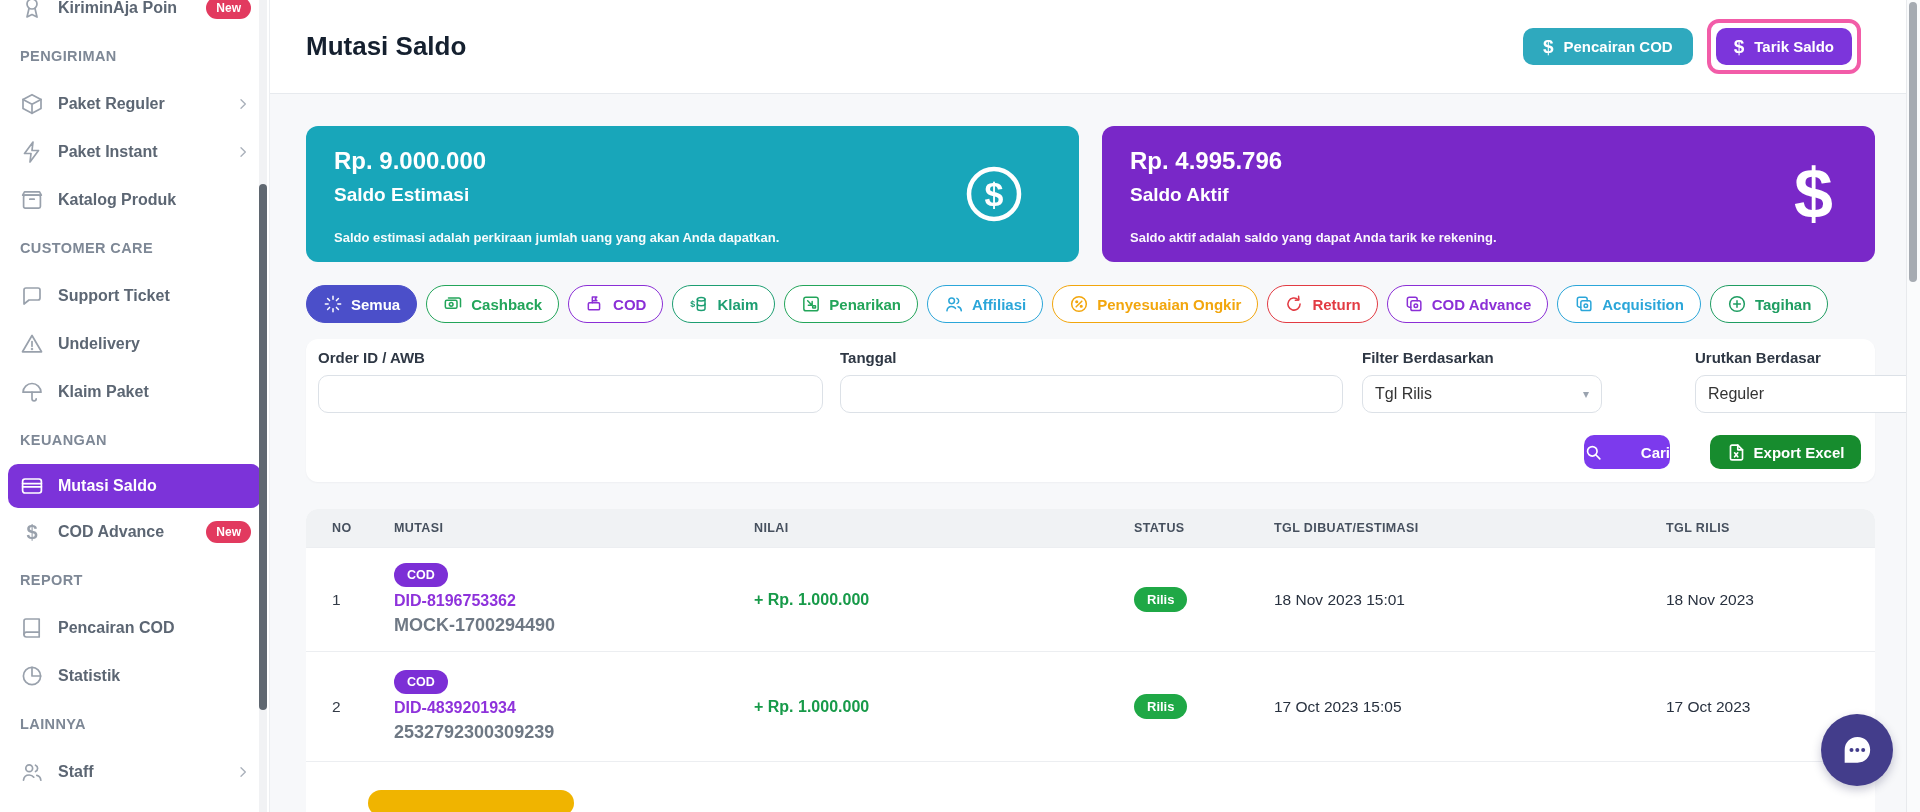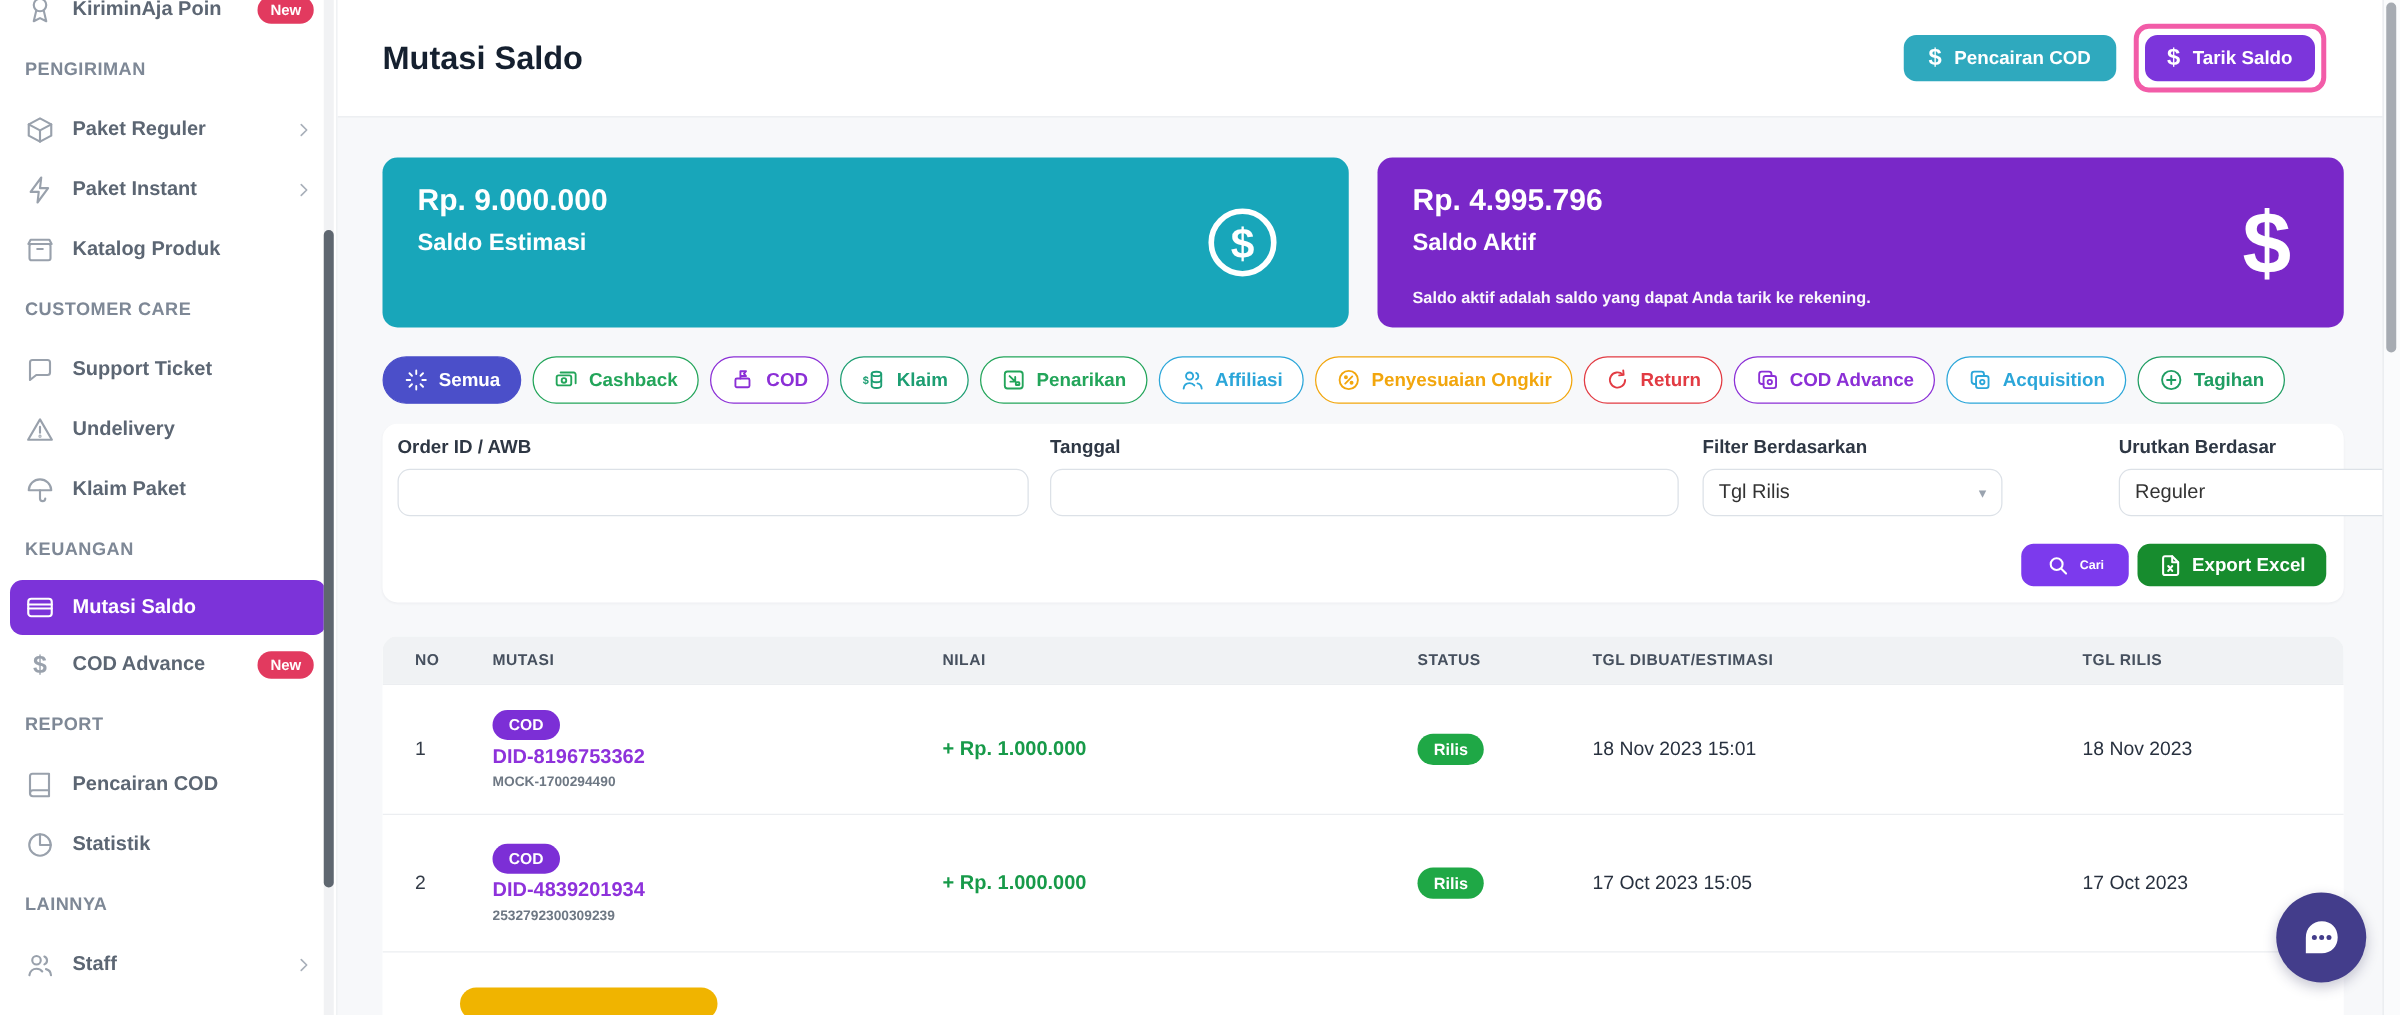--- a/index.html
+++ b/index.html
@@ -72,35 +72,35 @@
   
   .filter-card { position:relative; margin-top:16px; height:143px; background:#fff; border-radius:12px;
                  box-shadow:0 1px 2px rgba(20,30,50,.04); }
   .fgroup { position:absolute; top:10px; }
   .fgroup label { display:block; font-size:15px; font-weight:700; color:#2E3744; margin-bottom:9px; }
   .finput, .fselect { width:100%; height:38px; border:1px solid #DCE1E7; border-radius:10px; background:#fff;
                       font-family:inherit; font-size:16px; color:#333; padding:0 12px; }
   .fselect { display:flex; align-items:center; justify-content:space-between; cursor:pointer; }
   .fselect .caret { color:#9AA3AF; font-size:12px; }
   .fbtn { position:absolute; top:96px; height:34px; }
-  .btn-cari { left:1311px; width:86px; background:#7C3AED; font-size:10px; }
+  .btn-cari { left:1278px; width:86px; background:#7C3AED; font-size:15px;justify-content:space-between; }
   .btn-excel { left:1404px; width:151px; background:#178C2E; font-size:15px; }
   .fbtn svg { width:19px; height:19px; stroke:#fff; fill:none; stroke-width:2.1; stroke-linecap:round; stroke-linejoin:round; margin-right:8px; }
 
   
   .table-card { margin-top:27px; background:#fff; border-radius:12px 12px 0 0; overflow:hidden; height:400px; }
   .trow { display:grid; grid-template-columns:62px 360px 380px 140px 392px 1fr; padding:0 26px; align-items:center; }
   .thead { background:#F0F2F4; height:38px; font-size:12.5px; font-weight:700; color:#46505E; letter-spacing:.4px; }
   .tbody-row { min-height:104px; border-top:1px solid #ECEEF1; }
   .tbody-row:first-of-type { border-top:none; }
   .cell-no { font-size:15.5px; color:#333B47; }
   .mutasi-cell { display:flex; flex-direction:column; align-items:flex-start; gap:5px; padding:14px 0; }
   .badge-cod { background:#7C2FD6; color:#fff; font-size:12.5px; font-weight:700; padding:5px 13px; border-radius:13px; }
   .order-link { color:#8E32DB; font-size:16px; font-weight:700; cursor:pointer; }
-  .order-ref { color:#6E7884; font-size:11px; font-weight:600; }
+  .order-ref { color:#6E7884; font-size:18px; font-weight:600; }
   .cell-value { color:#179A49; font-size:16px; font-weight:700; }
   .pill-status { display:inline-block; background:#1FA846; color:#fff; font-size:13px; font-weight:700;
                  padding:5px 13px; border-radius:13px; }
   .cell-date { font-size:15.5px; color:#28313F; }
   .badge-partial { width:206px; height:26px; background:#F0B400; border-radius:13px; margin:28px 0 0 62px; }
 
   
   .chat-fab { position:absolute; right:27px; bottom:26px; width:72px; height:72px; border-radius:50%;
               background:#433D8B; display:flex; align-items:center; justify-content:center; cursor:pointer;
               box-shadow:0 4px 10px rgba(30,30,80,.25); }
@@ -285,20 +285,21 @@
       </div>
     </div>
   </header>
 
   <div class="content">
 
     <section class="cards">
       <div class="bal-card" style="background:#18A6BA">
         <div class="bal-amount">Rp. 9.000.000</div>
         <div class="bal-label">Saldo Estimasi</div>
+        <div class="bal-desc">Saldo estimasi adalah perkiraan jumlah uang yang akan Anda dapatkan.</div>
         <span class="bal-icon bal-icon-circle">
           <svg width="60" height="60" viewBox="0 0 60 60">
               <circle cx="30" cy="30" r="25" stroke="#fff" stroke-width="4.5" fill="none"></circle>
               <text x="30" y="42" text-anchor="middle" font-size="34" font-weight="700" fill="#fff">$</text>
             </svg>
         </span>
       </div>
       <div class="bal-card" style="background:#7928C8">
         <div class="bal-amount">Rp. 4.995.796</div>
         <div class="bal-label">Saldo Aktif</div>

